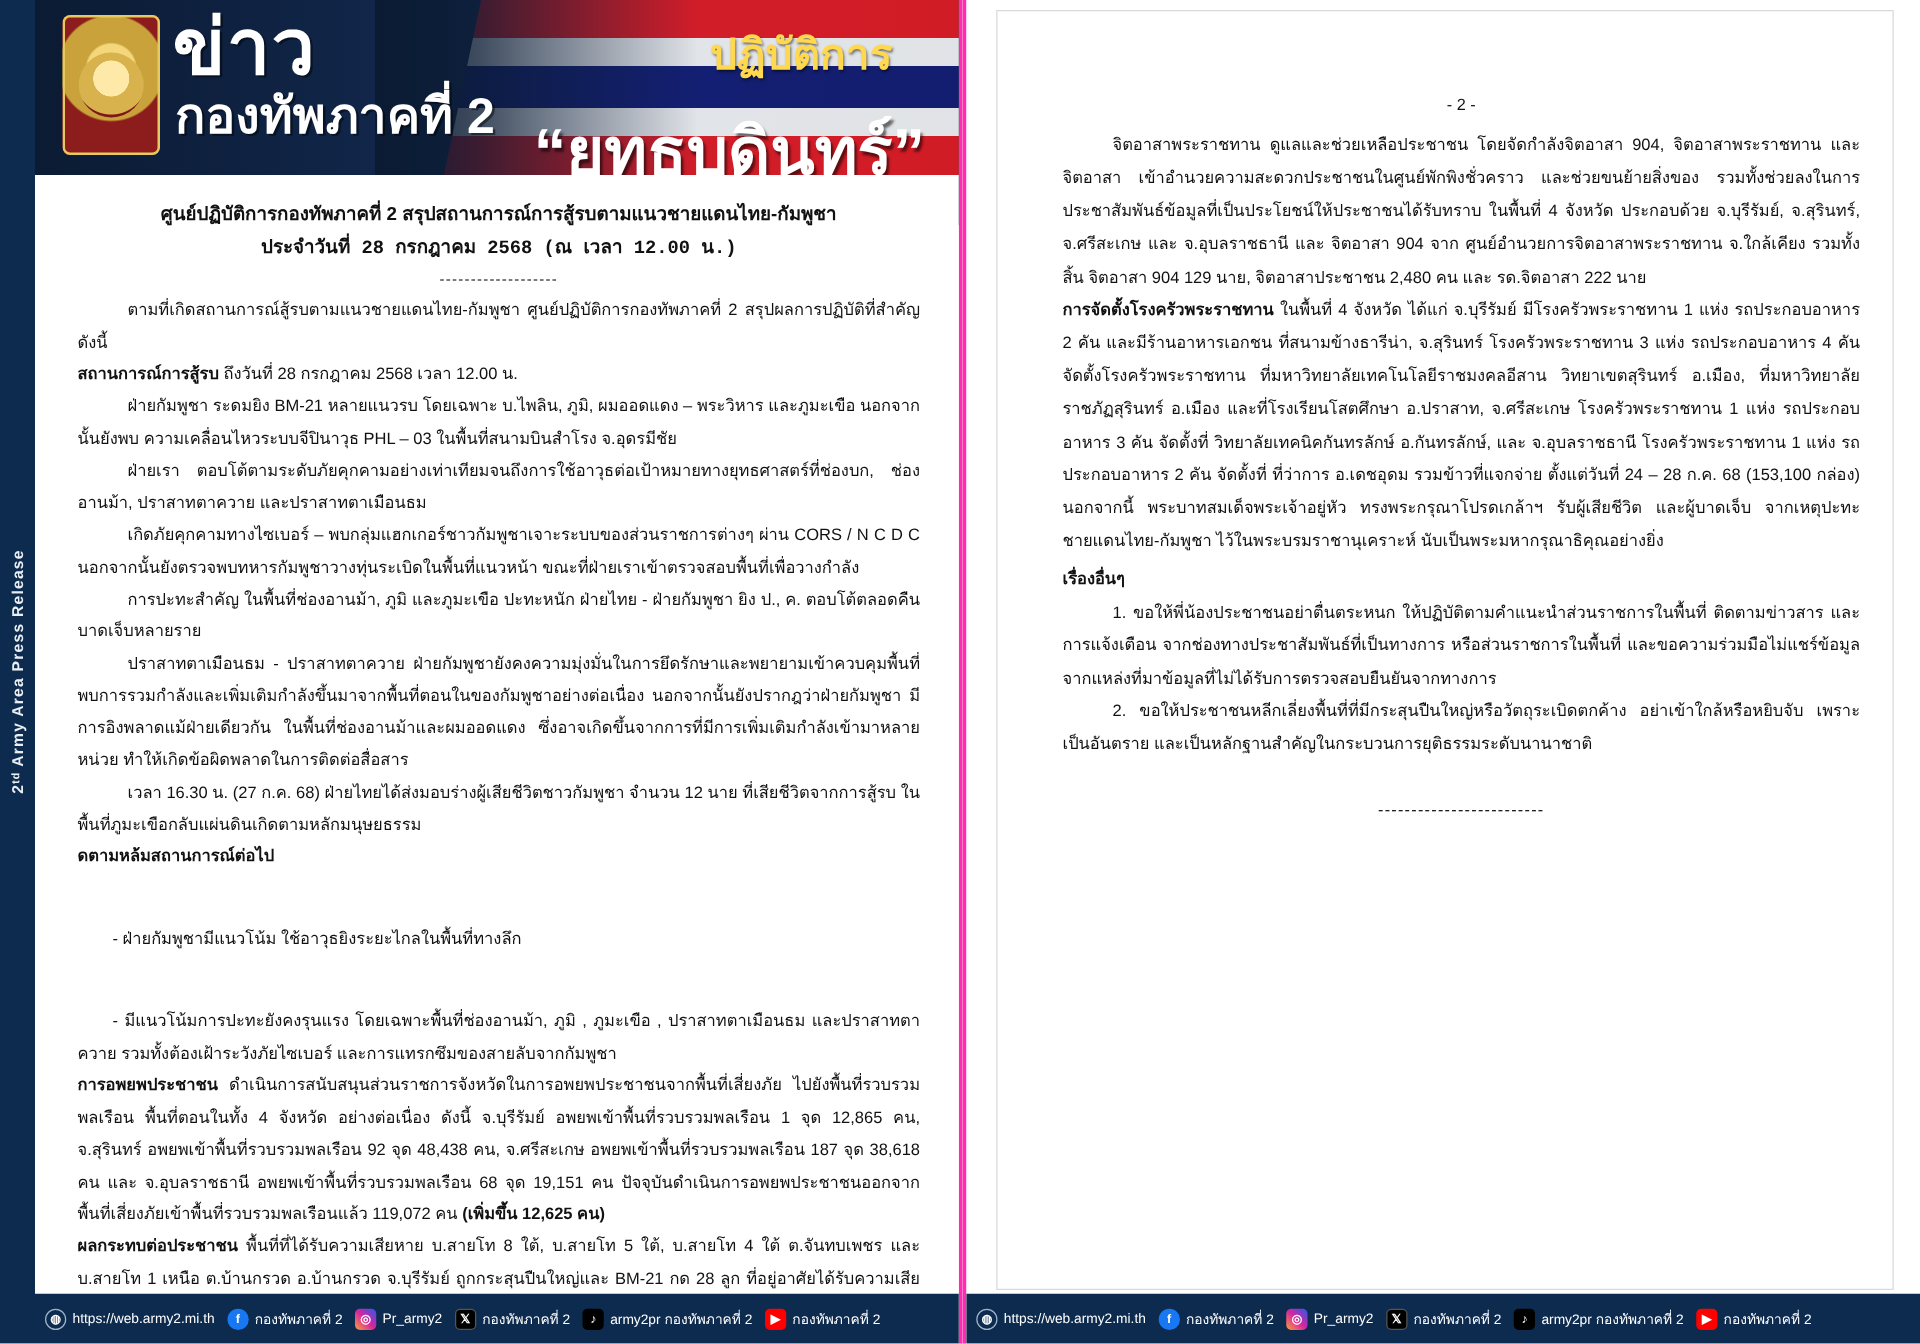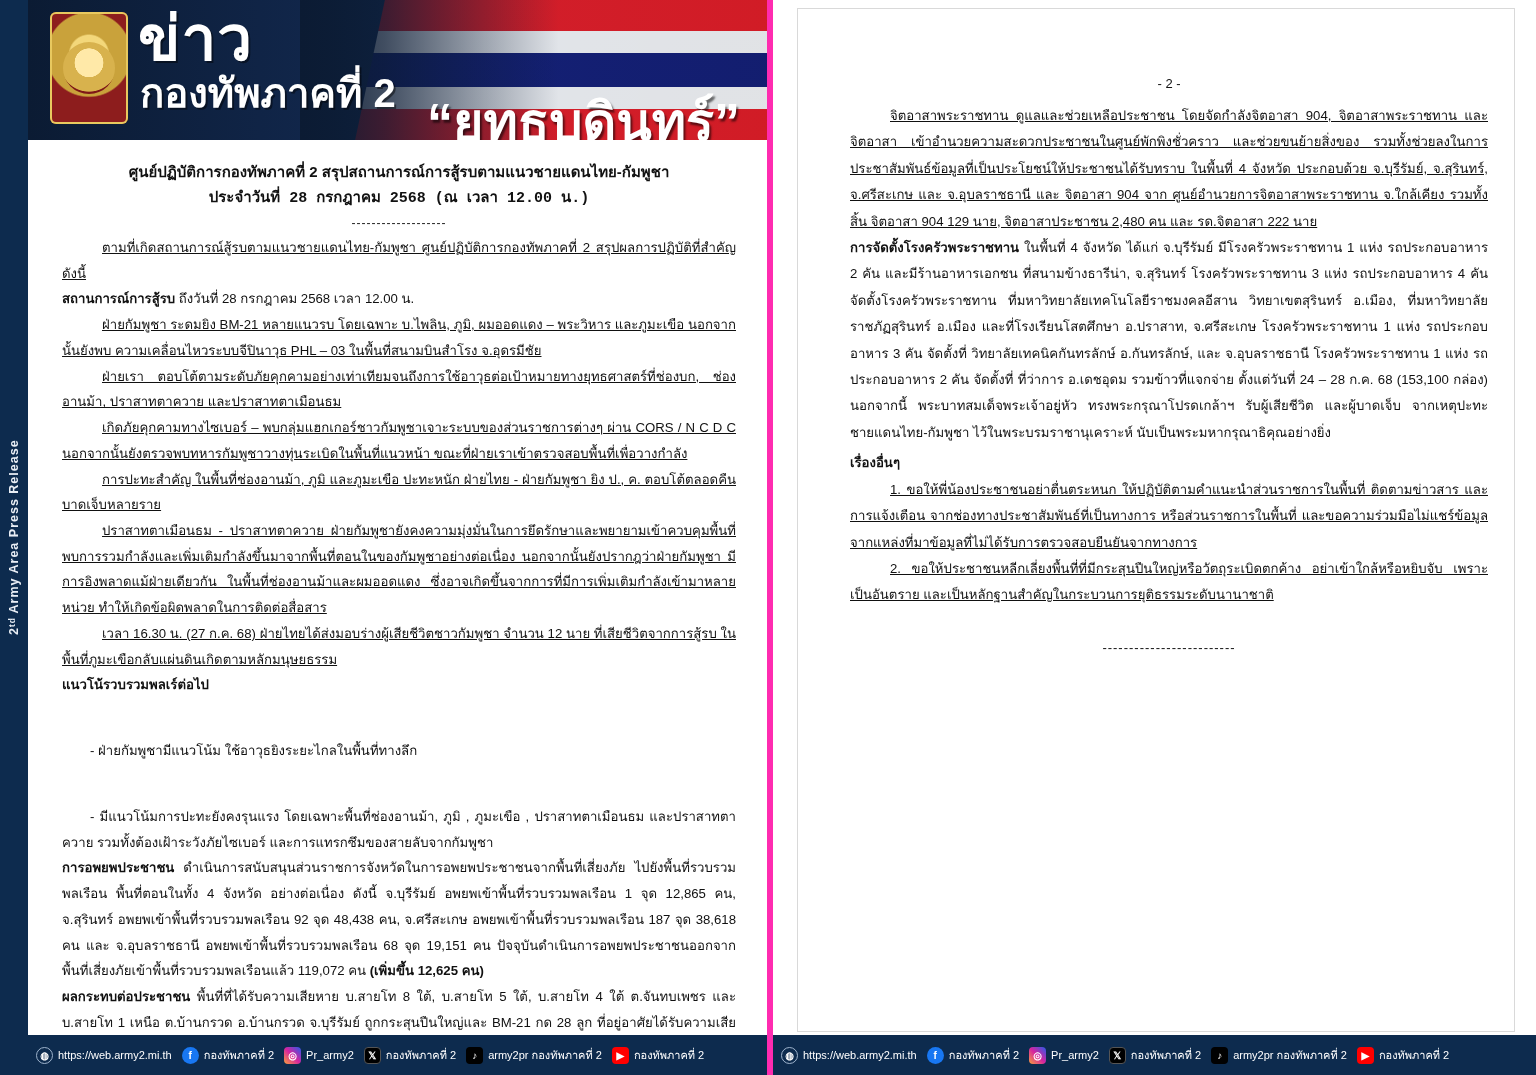--- a/index.html
+++ b/index.html
@@ -104,21 +104,21 @@
     color:#111;
     font-size:13.2px;
     line-height:2.0;
     text-align:justify;
     overflow:hidden;
   }
   .ctr { text-align:center; }
   .t-title { font-weight:bold; font-size:15px; line-height:1.8; }
   .t-sub { font-weight:bold; font-size:15px; line-height:1.9;font-family:Liberation Mono, monospace; }
   .dashes { letter-spacing:1px; font-size:12px; color:#222; margin-top:-2px; }
-  .ind { text-indent:40px;text-decoration:underline; }
+  .ind { text-indent:40px; }
   .ind2 { text-indent:28px;margin-top:40px; }
   .b { font-weight:bold; }
   p { margin:0; }
 
   
   .page2 {
     position:relative;
     width:766px; height:1075px;
     background:#ffffff;
     overflow:hidden;
@@ -164,20 +164,21 @@
   <div class="page1">
 
     <div class="ribbon">2ᵗᵈ Army Area Press Release</div>
 
     <div class="header">
       <div class="flag"></div>
       <div class="flag-fade"></div>
       <div class="emblem"></div>
       <div class="h-title1">ข่าว</div>
       <div class="h-title2">กองทัพภาคที่ 2</div>
+      <div class="h-title3">ปฏิบัติการ</div>
       <div class="h-title4">“ยุทธบดินทร์”</div>
     </div>
 
     <div class="doc1">
       <p class="ctr t-title">ศูนย์ปฏิบัติการกองทัพภาคที่ 2 สรุปสถานการณ์การสู้รบตามแนวชายแดนไทย-กัมพูชา</p>
       <p class="ctr t-sub">ประจำวันที่ 28 กรกฎาคม 2568 (ณ เวลา 12.00 น.)</p>
       <p class="ctr dashes">-------------------</p>
 
       <p class="ind">ตามที่เกิดสถานการณ์สู้รบตามแนวชายแดนไทย-กัมพูชา ศูนย์ปฏิบัติการกองทัพภาคที่ 2 สรุปผลการปฏิบัติที่สำคัญ ดังนี้</p>
 
@@ -185,21 +186,21 @@
         <span class="b">สถานการณ์การสู้รบ</span><span> ถึงวันที่ 28 กรกฎาคม 2568 เวลา 12.00 น.</span>
       </p>
 
       <p class="ind">ฝ่ายกัมพูชา ระดมยิง BM-21 หลายแนวรบ โดยเฉพาะ บ.ไพลิน, ภูมิ, ผมออดแดง – พระวิหาร และภูมะเขือ นอกจากนั้นยังพบ ความเคลื่อนไหวระบบจีปินาวุธ PHL – 03 ในพื้นที่สนามบินสำโรง จ.อุดรมีชัย</p>
       <p class="ind">ฝ่ายเรา ตอบโต้ตามระดับภัยคุกคามอย่างเท่าเทียมจนถึงการใช้อาวุธต่อเป้าหมายทางยุทธศาสตร์ที่ช่องบก, ช่องอานม้า, ปราสาทตาควาย และปราสาทตาเมือนธม</p>
       <p class="ind">เกิดภัยคุกคามทางไซเบอร์ – พบกลุ่มแฮกเกอร์ชาวกัมพูชาเจาะระบบของส่วนราชการต่างๆ ผ่าน CORS / N C D C นอกจากนั้นยังตรวจพบทหารกัมพูชาวางทุ่นระเบิดในพื้นที่แนวหน้า ขณะที่ฝ่ายเราเข้าตรวจสอบพื้นที่เพื่อวางกำลัง</p>
       <p class="ind">การปะทะสำคัญ ในพื้นที่ช่องอานม้า, ภูมิ และภูมะเขือ ปะทะหนัก ฝ่ายไทย - ฝ่ายกัมพูชา ยิง ป., ค. ตอบโต้ตลอดคืน บาดเจ็บหลายราย</p>
       <p class="ind">ปราสาทตาเมือนธม - ปราสาทตาควาย ฝ่ายกัมพูชายังคงความมุ่งมั่นในการยึดรักษาและพยายามเข้าควบคุมพื้นที่ พบการรวมกำลังและเพิ่มเติมกำลังขึ้นมาจากพื้นที่ตอนในของกัมพูชาอย่างต่อเนื่อง นอกจากนั้นยังปรากฎว่าฝ่ายกัมพูชา มีการอิงพลาดแม้ฝ่ายเดียวกัน ในพื้นที่ช่องอานม้าและผมออดแดง ซึ่งอาจเกิดขึ้นจากการที่มีการเพิ่มเติมกำลังเข้ามาหลายหน่วย ทำให้เกิดข้อผิดพลาดในการติดต่อสื่อสาร</p>
       <p class="ind">เวลา 16.30 น. (27 ก.ค. 68) ฝ่ายไทยได้ส่งมอบร่างผู้เสียชีวิตชาวกัมพูชา จำนวน 12 นาย ที่เสียชีวิตจากการสู้รบ ในพื้นที่ภูมะเขือกลับแผ่นดินเกิดตามหลักมนุษยธรรม</p>
 
-      <p class="b">แนวโน้รวบรวมพลเร์ต่อไป</p>
+      <p class="b">ดตามหล้มสถานการณ์ต่อไป</p>
       <p class="ind2">- ฝ่ายกัมพูชามีแนวโน้ม ใช้อาวุธยิงระยะไกลในพื้นที่ทางลึก</p>
       <p class="ind2">- มีแนวโน้มการปะทะยังคงรุนแรง โดยเฉพาะพื้นที่ช่องอานม้า, ภูมิ , ภูมะเขือ , ปราสาทตาเมือนธม และปราสาทตาควาย รวมทั้งต้องเฝ้าระวังภัยไซเบอร์ และการแทรกซึมของสายลับจากกัมพูชา</p>
 
       <p>
         <span class="b">การอพยพประชาชน</span><span> ดำเนินการสนับสนุนส่วนราชการจังหวัดในการอพยพประชาชนจากพื้นที่เสี่ยงภัย ไปยังพื้นที่รวบรวมพลเรือน พื้นที่ตอนในทั้ง 4 จังหวัด อย่างต่อเนื่อง ดังนี้ จ.บุรีรัมย์ อพยพเข้าพื้นที่รวบรวมพลเรือน 1 จุด 12,865 คน, จ.สุรินทร์ อพยพเข้าพื้นที่รวบรวมพลเรือน 92 จุด 48,438 คน, จ.ศรีสะเกษ อพยพเข้าพื้นที่รวบรวมพลเรือน 187 จุด 38,618 คน และ จ.อุบลราชธานี อพยพเข้าพื้นที่รวบรวมพลเรือน 68 จุด 19,151 คน ปัจจุบันดำเนินการอพยพประชาชนออกจากพื้นที่เสี่ยงภัยเข้าพื้นที่รวบรวมพลเรือนแล้ว 119,072 คน </span><span class="b">(เพิ่มขึ้น 12,625 คน)</span>
       </p>
 
       <p>
         <span class="b">ผลกระทบต่อประชาชน</span><span> พื้นที่ที่ได้รับความเสียหาย บ.สายโท 8 ใต้, บ.สายโท 5 ใต้, บ.สายโท 4 ใต้ ต.จันทบเพชร และ บ.สายโท 1 เหนือ ต.บ้านกรวด อ.บ้านกรวด จ.บุรีรัมย์ ถูกกระสุนปืนใหญ่และ BM-21 กด 28 ลูก ที่อยู่อาศัยได้รับความเสียหาย และ บ.หนองเม็ก, บ.ภูมิชรอล ต.สาธงชัย อ.กันทรลักษ์ จ.ศรีสะเกษ </span><span class="b">ผู้ได้รับบาดเจ็บ 2 ราย และเสียชีวิต 1 ราย ดังนี้</span>
       </p>

